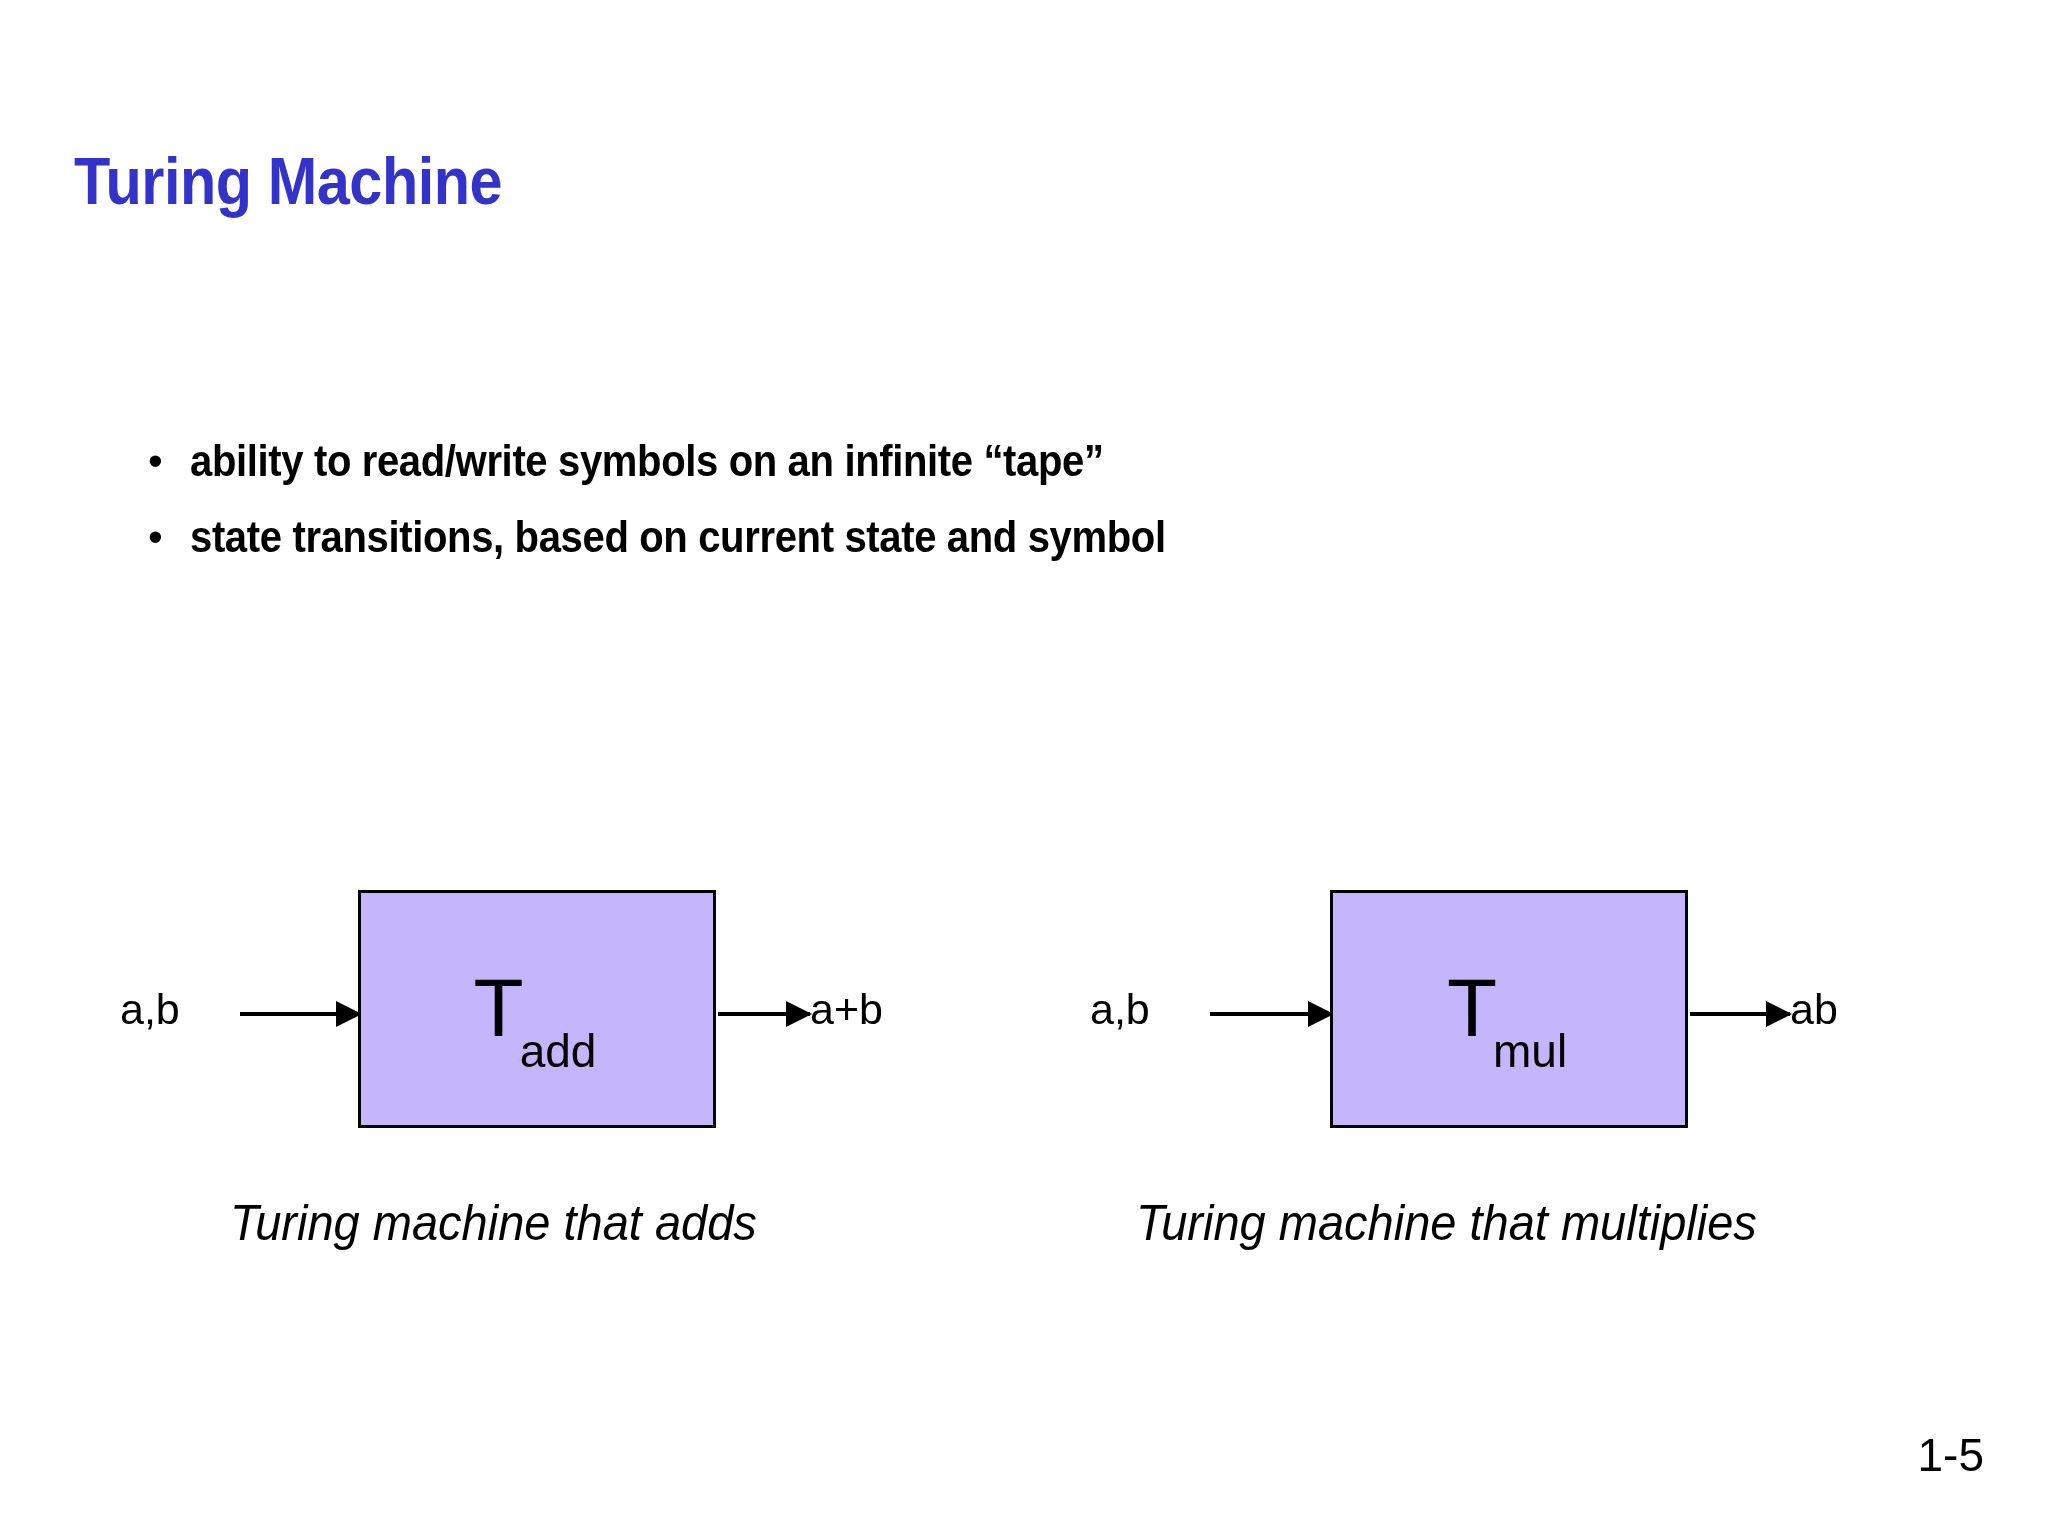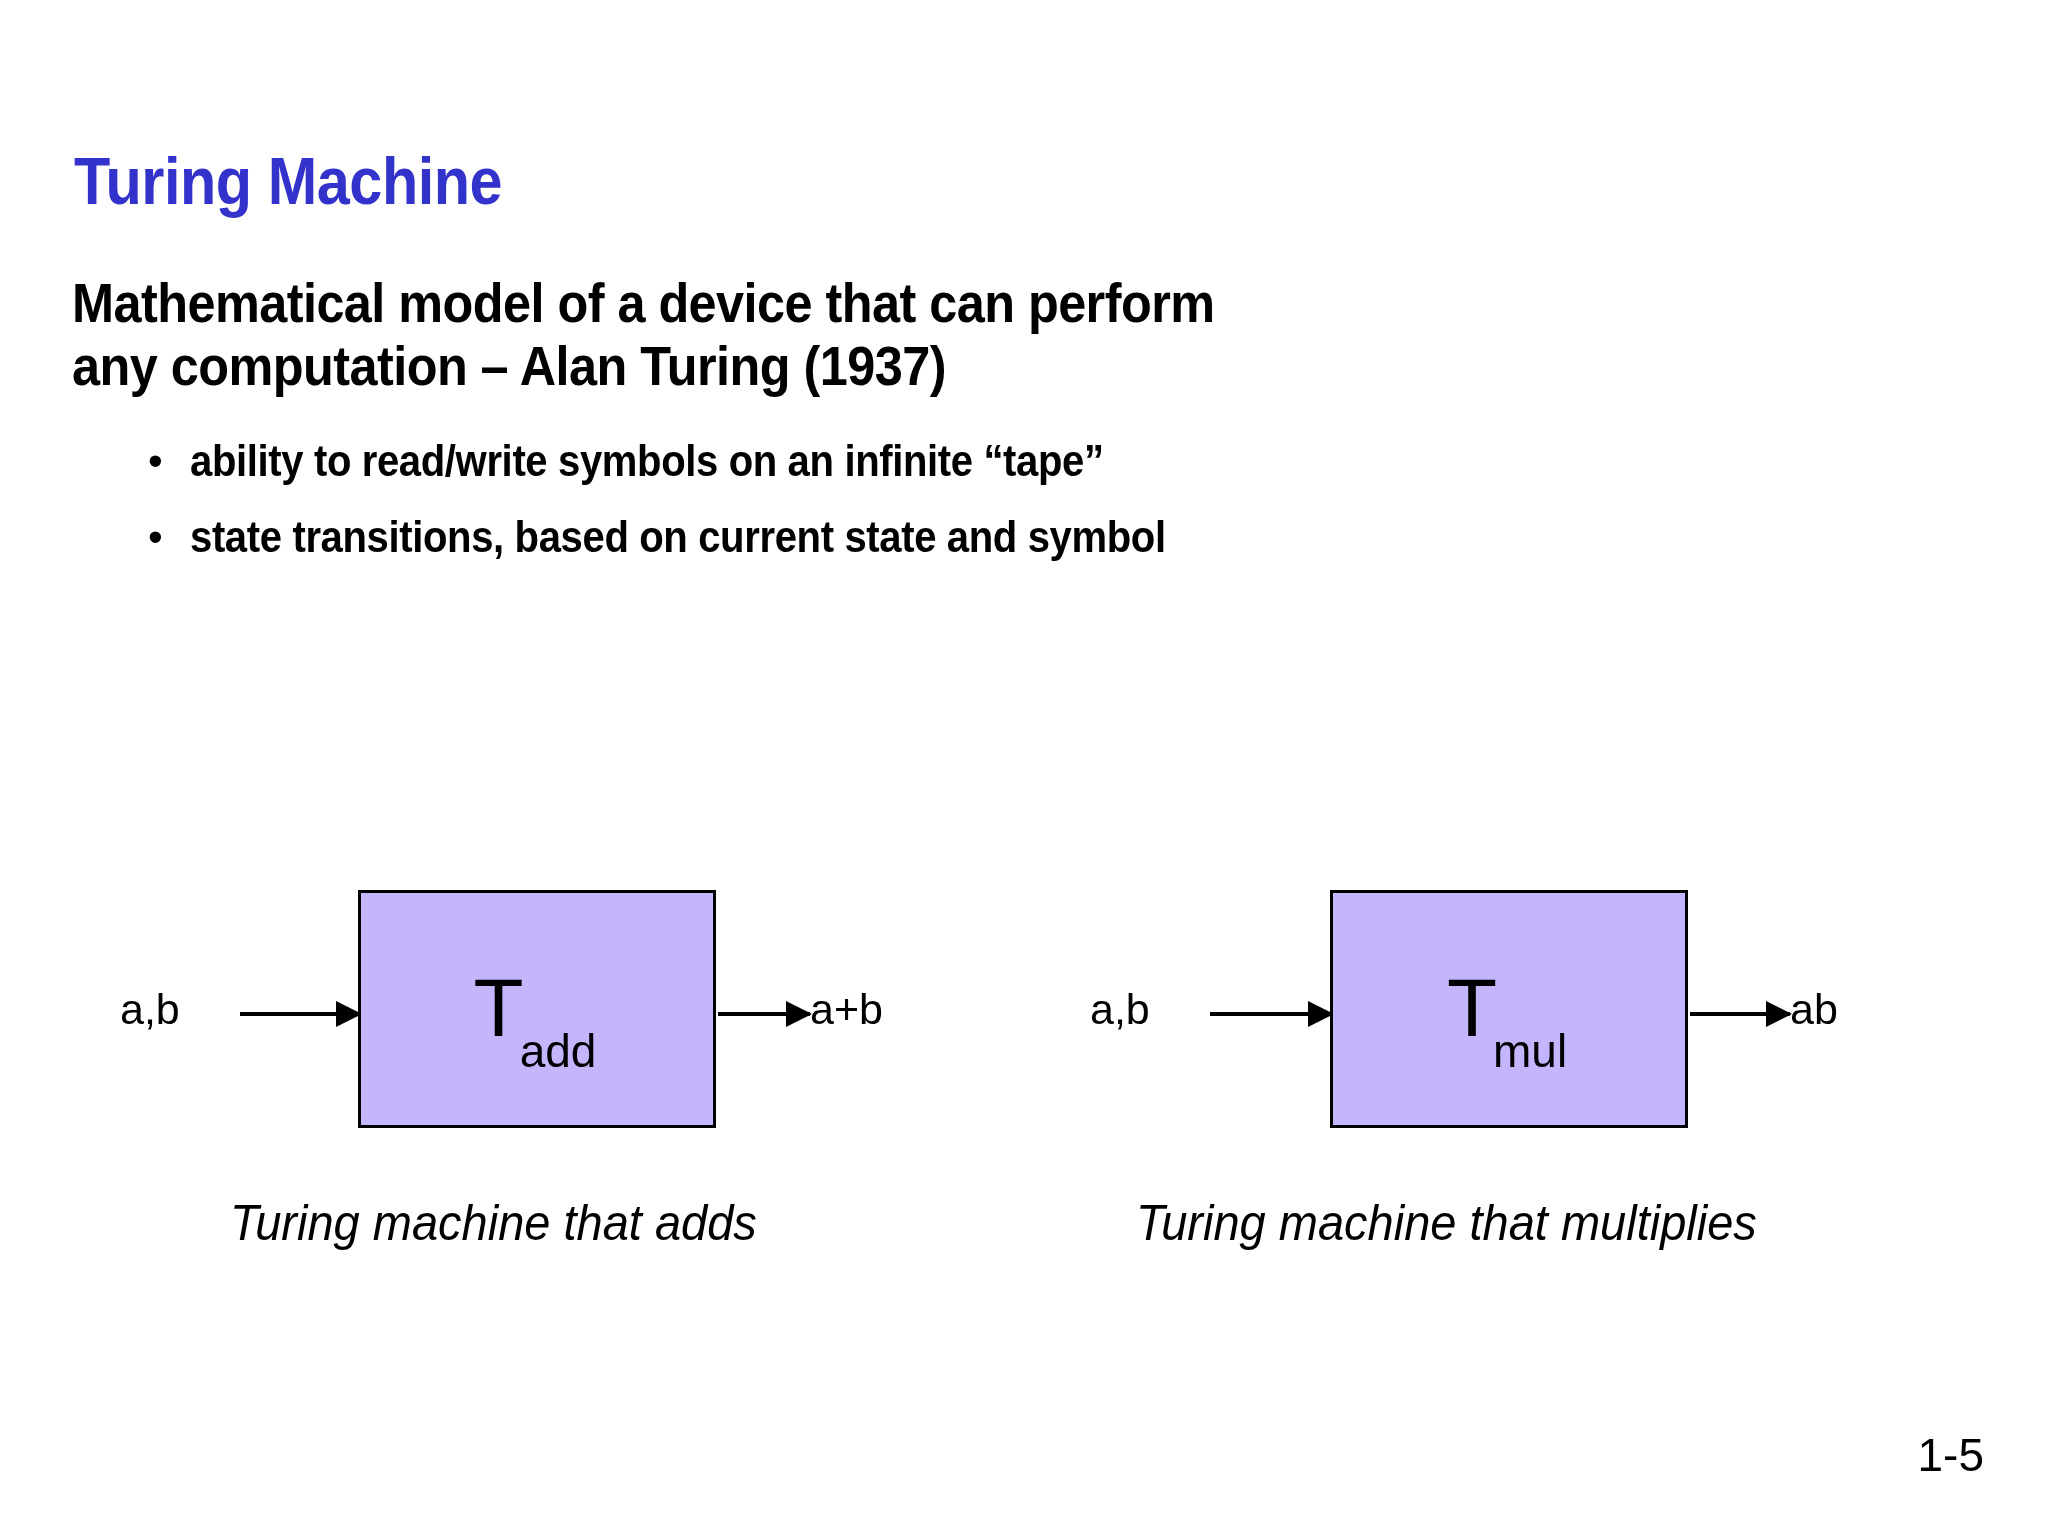--- a/index.html
+++ b/index.html
@@ -214,24 +214,20 @@
     white-space: nowrap;
   }
 </style>
 </head>
 <body>
 
 <div class="slide">
 
   <div class="title">Turing Machine</div>
 
-  <div class="body-block" id="intro-block">
-    <div class="body-line">Mathematical model of a device that can perform</div>
-    <div class="body-line">any computation – Alan Turing (1937)</div>
-  </div>
 
   <div class="bullet-list">
     <div class="bullet-row">
       <span class="bullet-dot">•</span>
       <span class="bullet-text">ability to read/write symbols on an infinite “tape”</span>
     </div>
     <div class="bullet-row">
       <span class="bullet-dot">•</span>
       <span class="bullet-text">state transitions, based on current state and symbol</span>
     </div>

